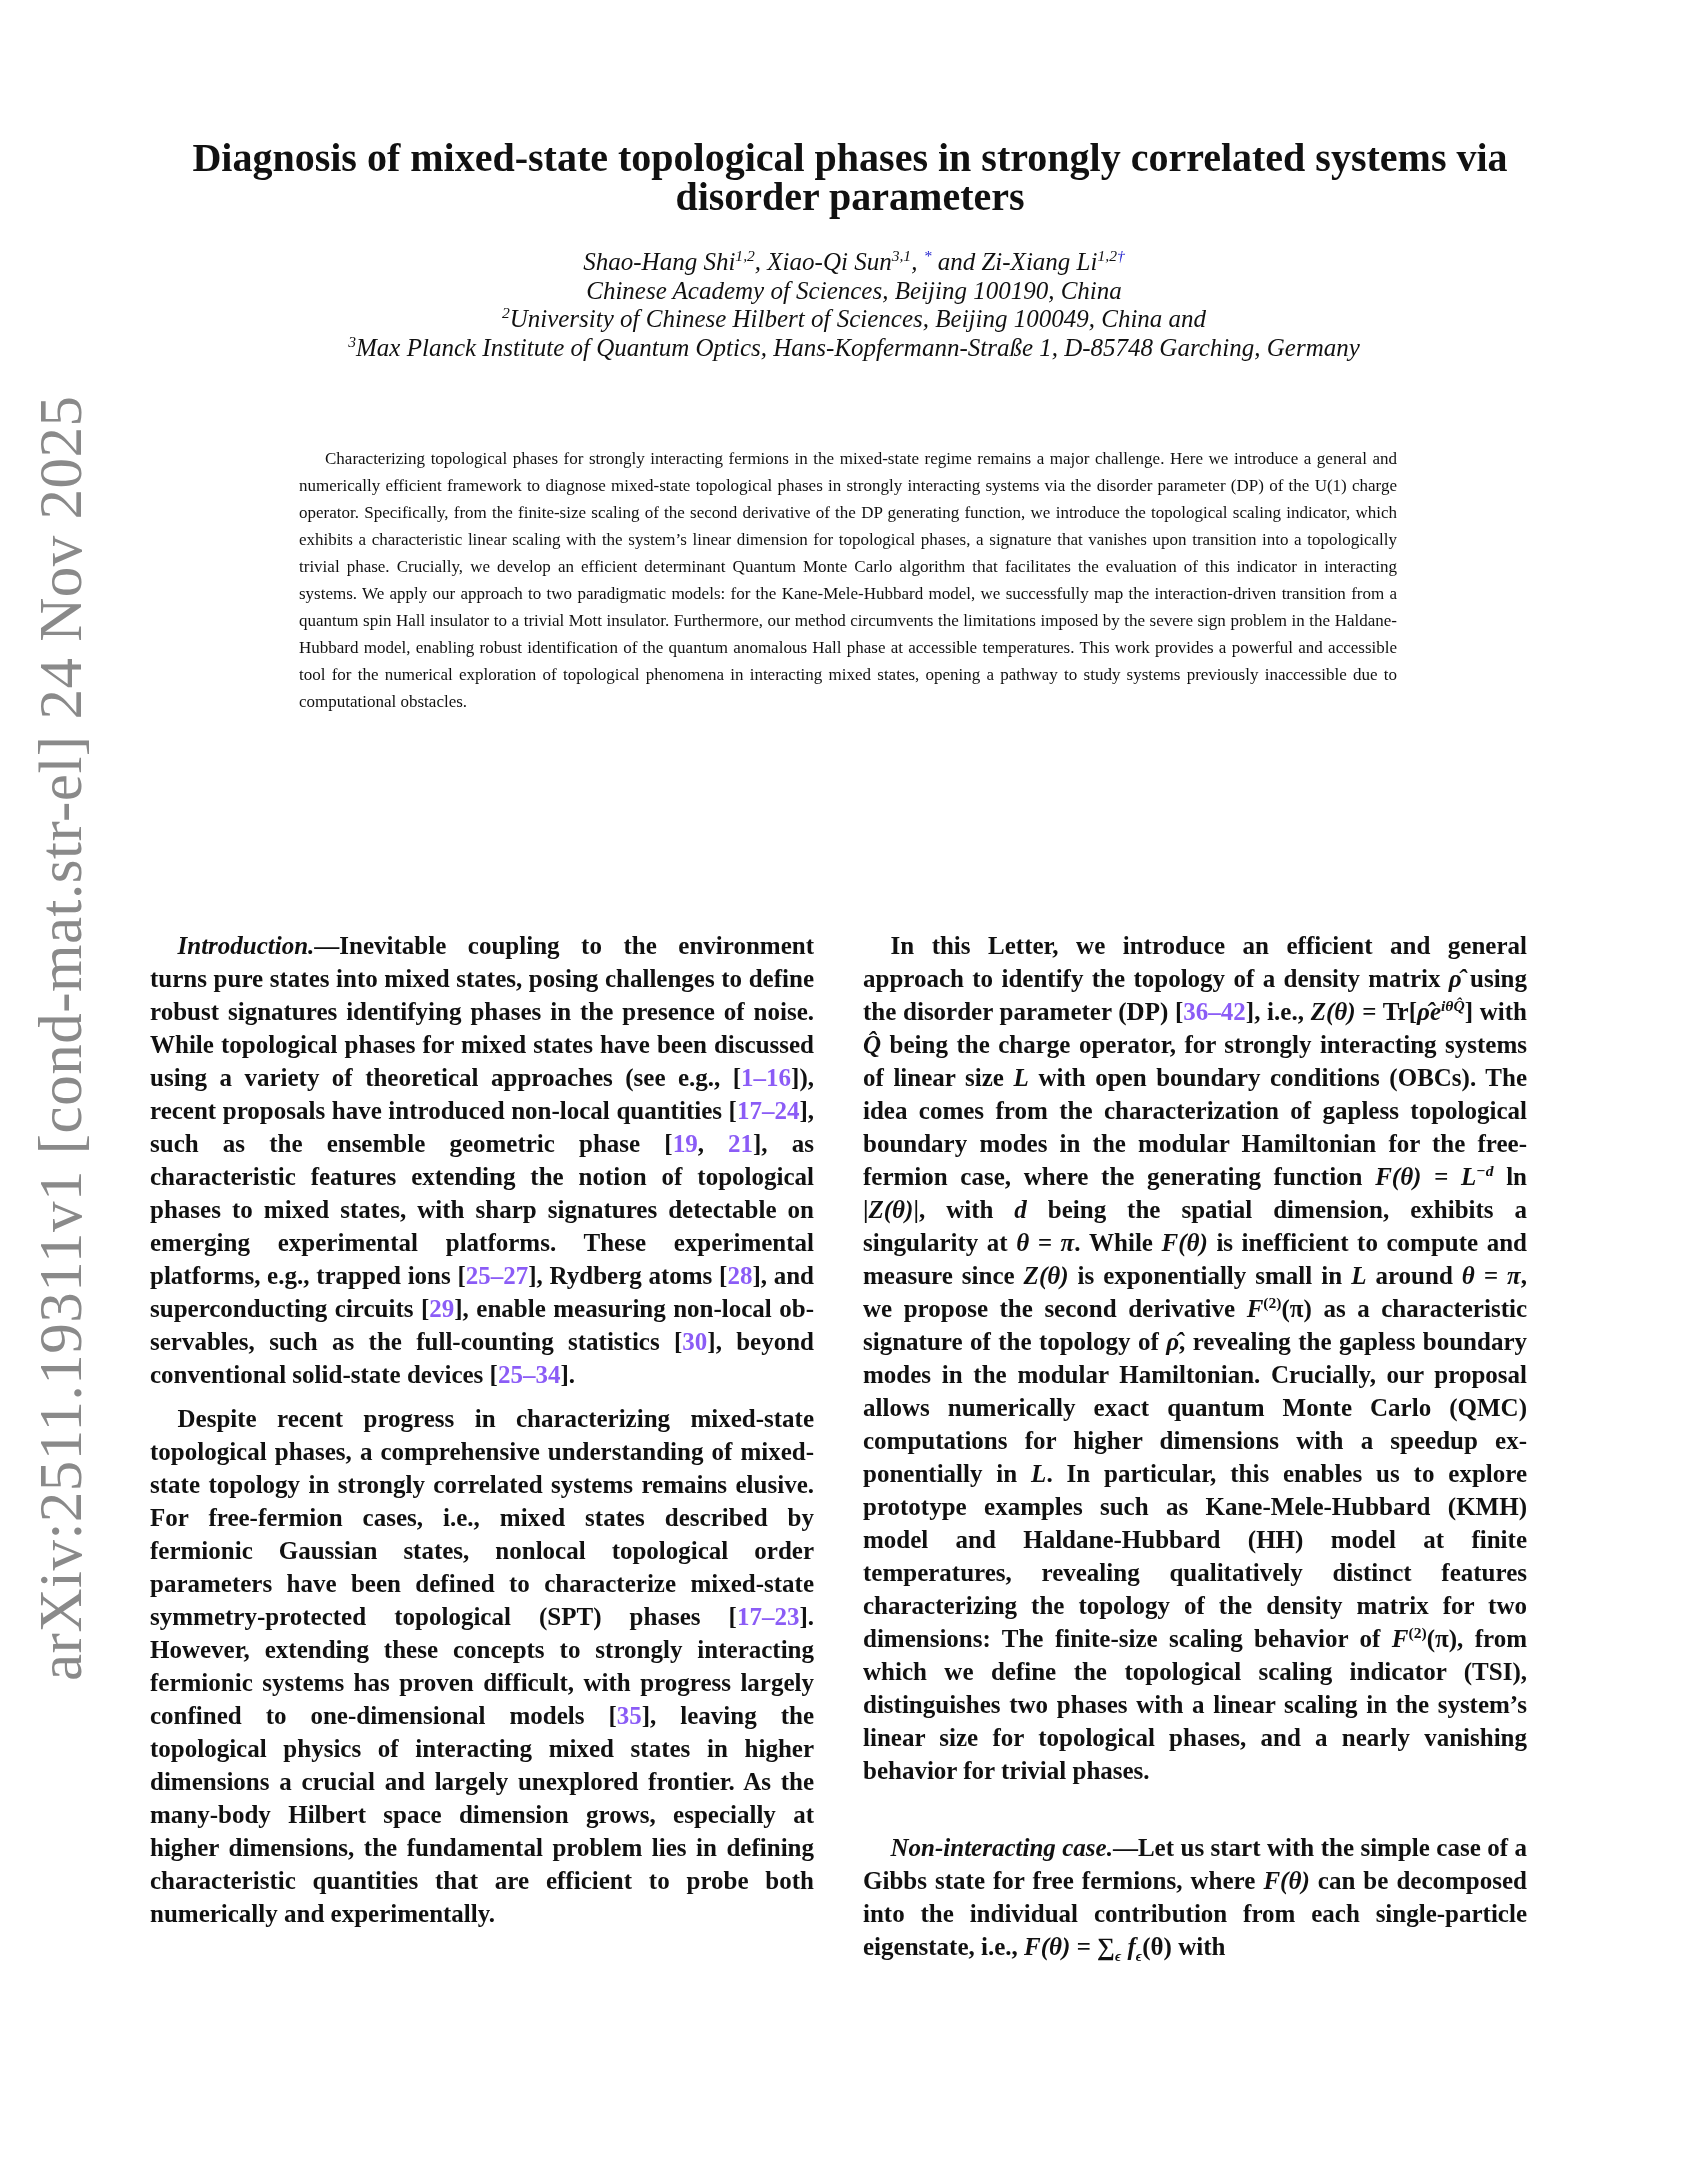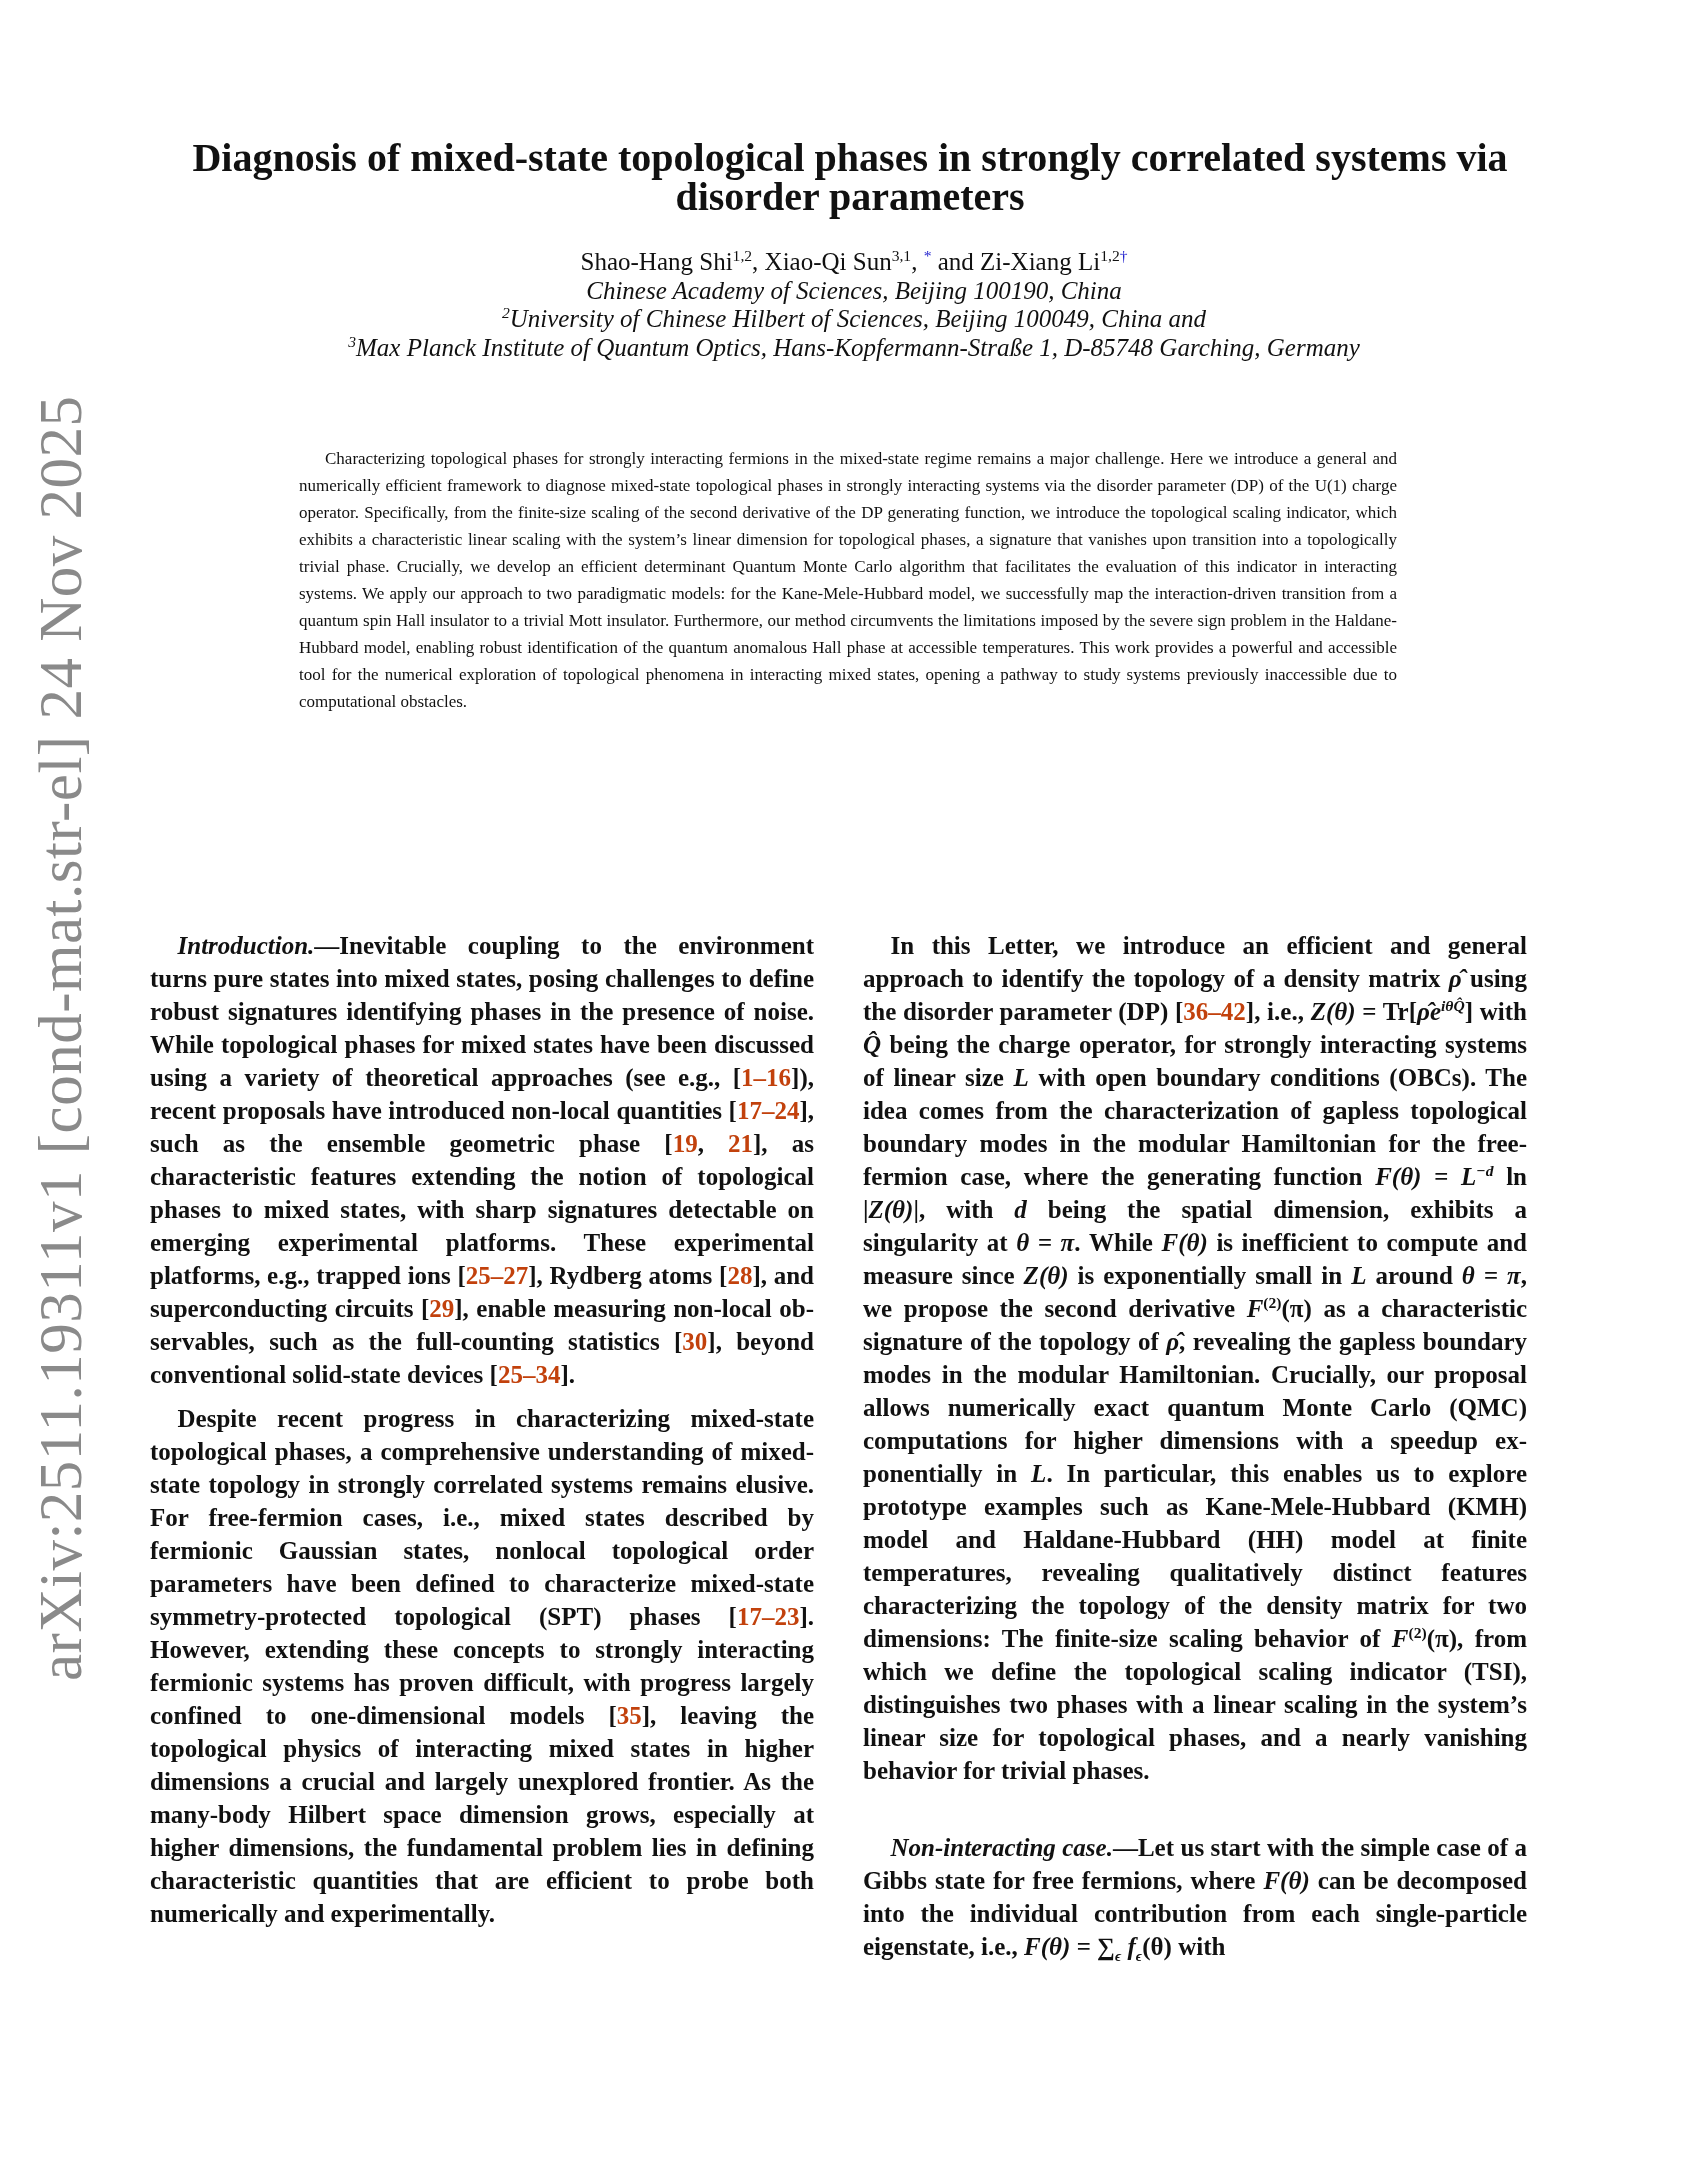--- a/index.html
+++ b/index.html
@@ -14,40 +14,40 @@
     width: 1194px; text-align: left;
   }
   .title {
     position: absolute; left: 184px; width: 1332px; top: 138px;
     text-align: center; font-weight: bold; font-size: 40px; line-height: 39px;
   }
   .authors {
     position: absolute; left: 257px; width: 1194px; top: 248px;
     text-align: center; font-size: 25px; line-height: 28.5px;
   }
-  .authors .line { display: block; }
+  .authors .line { display: block; font-style: italic; }
   .affil { font-style: italic; }
   sup { font-size: 15.6px; line-height: 0; }
   .blue { color: #1a1acc; }
   .abstract {
     position: absolute; left: 299px; width: 1098px; top: 445px;
     font-size: 17px; line-height: 27px; text-align: justify;
     text-indent: 26px; hyphens: auto;
   }
   .col {
     position: absolute; top: 929px; width: 664px;
     font-size: 25px; line-height: 33px; text-align: justify; hyphens: manual;
   }
   .col.left { left: 150px; }
   .col.right { left: 863px; }
   .col p { margin: 0; text-indent: 27.5px; font-weight: bold; }
   .col p + p { margin-top: 11px; }
   .col p.sec-gap { margin-top: 44px; }
   .runin { font-style: italic; }
-  .ref { color: #c2410c; }
+  .ref { color: #8b5cf6; }
   .math { font-style: italic; }
 </style>
 </head>
 <body>
 
 <div class="arxiv-stamp">arXiv:2511.19311v1  [cond-mat.str-el]  24 Nov 2025</div>
 
 <h1 class="title" style="margin:0;">Diagnosis of mixed-state topological phases in strongly correlated systems via disorder parameters</h1>
 
 <div class="authors">

